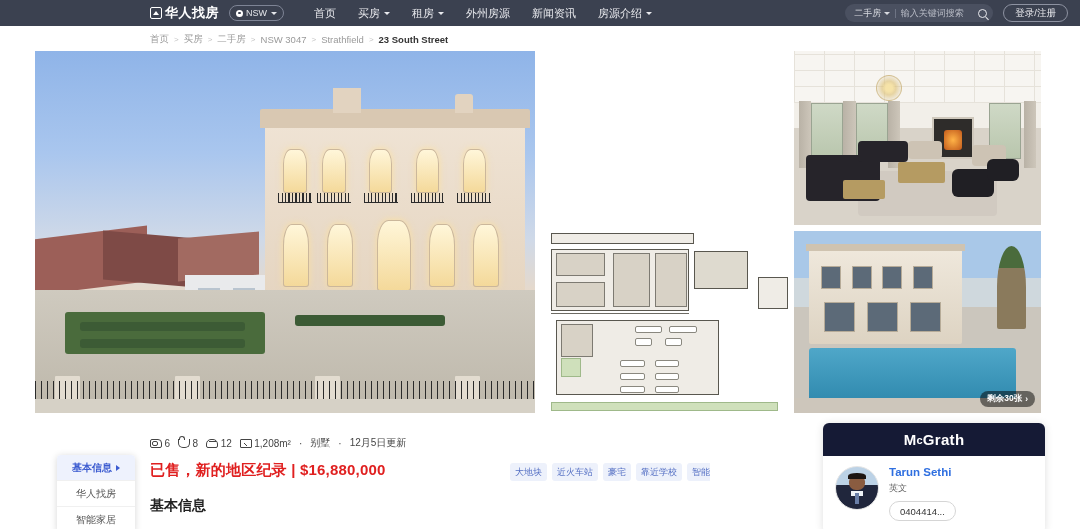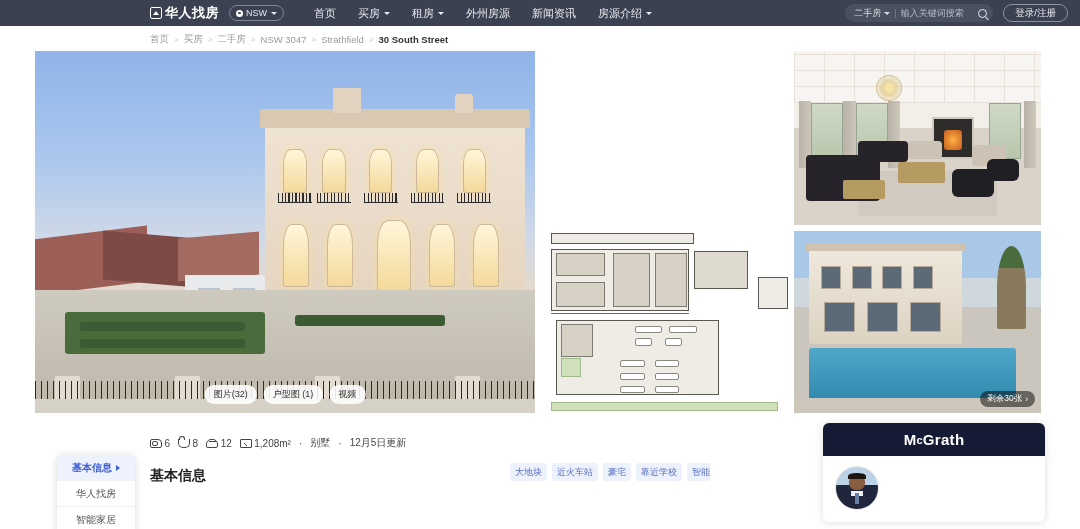--- a/index.html
+++ b/index.html
@@ -109,21 +109,21 @@
     display: grid;
     grid-template-columns: 500px 247px 247px;
     grid-template-rows: 174px 182px;
     gap: 6px;
   }
   .cell { overflow:hidden; position:relative; background:#ddd;}
   .cell-hero { grid-row: 1 / span 2; grid-column: 1;}
   .cell-video { grid-column:2; grid-row:1; background:#000;}
   .cell-living { grid-column:3; grid-row:1;}
   .cell-plan { grid-column:2; grid-row:2; background:#fff;}
-  .cell-pool  { grid-column:3; grid-row:2;}
+  .cell-pool  { grid-column:3; grid-row:2;font-weight:bold;}
 
   
   .hero-sky{position:absolute;inset:0;background:linear-gradient(#8fb4e8 0%,#a9c6ee 28%,#cfd9e8 52%,#e8d9c8 68%,#efe2d2 80%,#dedad3 100%);}
   .hero-roofs{position:absolute;left:0;bottom:34%;width:62%;height:26%;}
   .roof{position:absolute;background:#8d5650;transform:skewY(-7deg);}
   .r1{left:-4%;bottom:0;width:40%;height:60%;background:#9c5f58;}
   .r2{left:22%;bottom:6%;width:34%;height:52%;background:#7e4a46;transform:skewY(5deg);}
   .r3{left:46%;bottom:12%;width:26%;height:46%;background:#a26a61;transform:skewY(-5deg);}
   .nbhouse{position:absolute;left:30%;bottom:18%;width:22%;height:20%;background:#e9eaec;}
   .nbwin{position:absolute;background:#b9c4cf;}
@@ -360,21 +360,21 @@
   <span>首页</span>
   <span class="sep">&gt;</span>
   <span>买房</span>
   <span class="sep">&gt;</span>
   <span>二手房</span>
   <span class="sep">&gt;</span>
   <span>NSW 3047</span>
   <span class="sep">&gt;</span>
   <span>Strathfield</span>
   <span class="sep">&gt;</span>
-  <span class="c-last">30 South Street</span>
+  <span class="c-last">23 South Street</span>
 </div>
 
 <div class="gallery">
 
   <div class="cell cell-hero">
     <div class="hero-sky"></div>
     <div class="hero-roofs">
       <div class="roof r1"></div>
         <div class="roof r2"></div>
         <div class="roof r3"></div>
@@ -408,25 +408,20 @@
       <div class="lawn" style="left:6%;top:18%;width:40%;height:34%"></div>
       <div class="hedge" style="left:9%;top:26%;width:33%;height:7%"></div>
       <div class="hedge" style="left:9%;top:40%;width:33%;height:7%"></div>
       <div class="hedge" style="left:52%;top:20%;width:30%;height:9%"></div>
       <div class="pillar" style="left:4%"></div>
       <div class="pillar" style="left:28%"></div>
       <div class="pillar" style="left:56%"></div>
       <div class="pillar" style="left:84%"></div>
       <div class="fence"></div>
       <div class="path"></div>
-    </div>
-    <div class="photo-tabs">
-      <div class="ptab">图片(32)</div>
-      <div class="ptab">户型图 (1)</div>
-      <div class="ptab">视频</div>
     </div>
   </div>
 
 
   <div class="cell cell-living">
     <div class="lr">
       <div class="lr-ceiling"></div>
       <div class="chand"></div>
       <div class="lr-curt" style="left:2%"></div>
       <div class="lr-win" style="left:7%;width:13%"></div>
@@ -532,20 +527,21 @@
       <span class="spec">
         <span class="ico ico-area"></span>
         <span>1,208m²</span>
       </span>
       <span class="dot">·</span>
       <span>别墅</span>
       <span class="dot">·</span>
       <span>12月5日更新</span>
     </div>
 
+    <div class="price-line">已售，新的地区纪录 | $16,880,000</div>
 
     <div class="section-h">基本信息</div>
 
     <div class="tags">
       <span class="tag">大地块</span>
       <span class="tag">近火车站</span>
       <span class="tag">豪宅</span>
       <span class="tag">靠近学校</span>
       <span class="tag">智能家居</span>
     </div>
@@ -557,15 +553,20 @@
         <span class="sm">c</span>
         <span>Grath</span>
     </div>
     <div class="agent-body">
       <div class="agent-ava">
         <span class="face"></span>
           <span class="hair"></span>
         <span class="shirt"></span>
           <span class="tie"></span>
       </div>
+      <div>
+        <div class="agent-name">Tarun Sethi</div>
+        <div class="agent-lang">英文</div>
+        <div class="agent-phone">0404414...</div>
+      </div>
     </div>
   </div>
 </div>
 
 </body></html>

